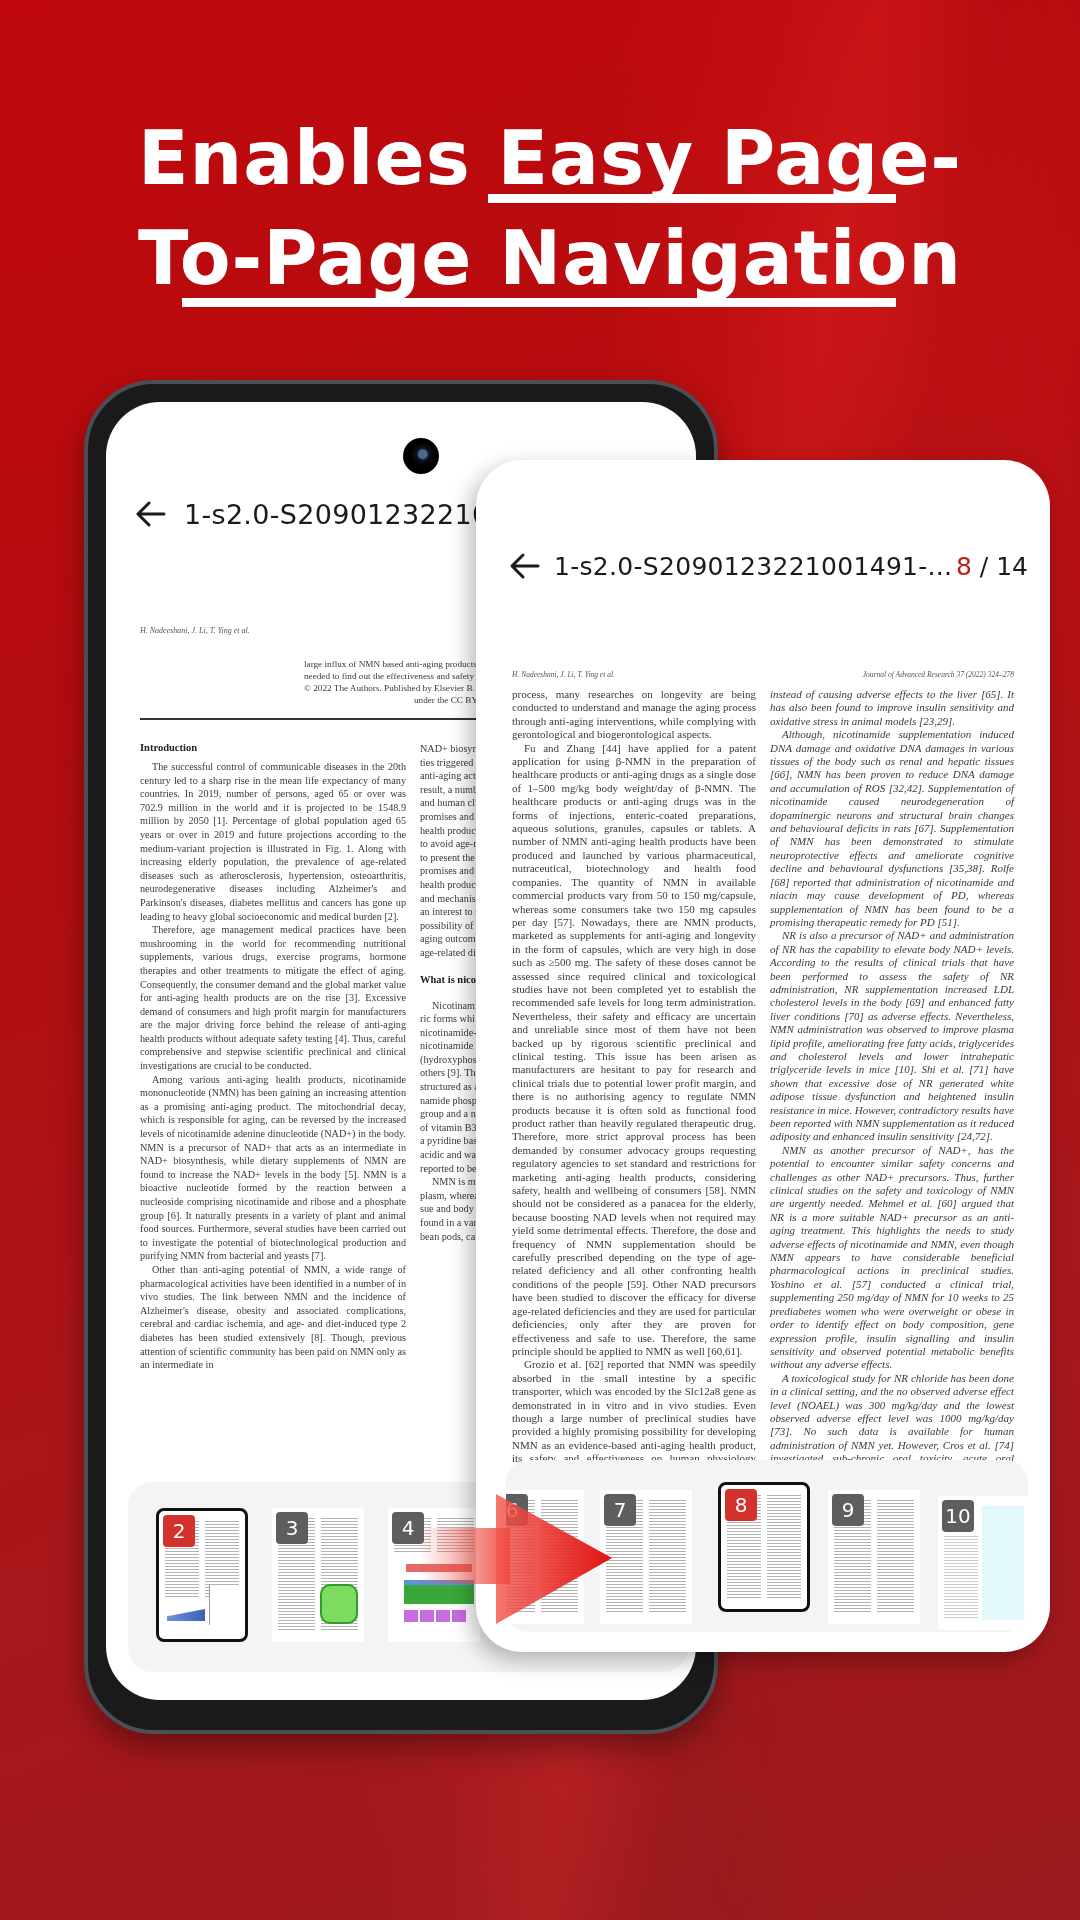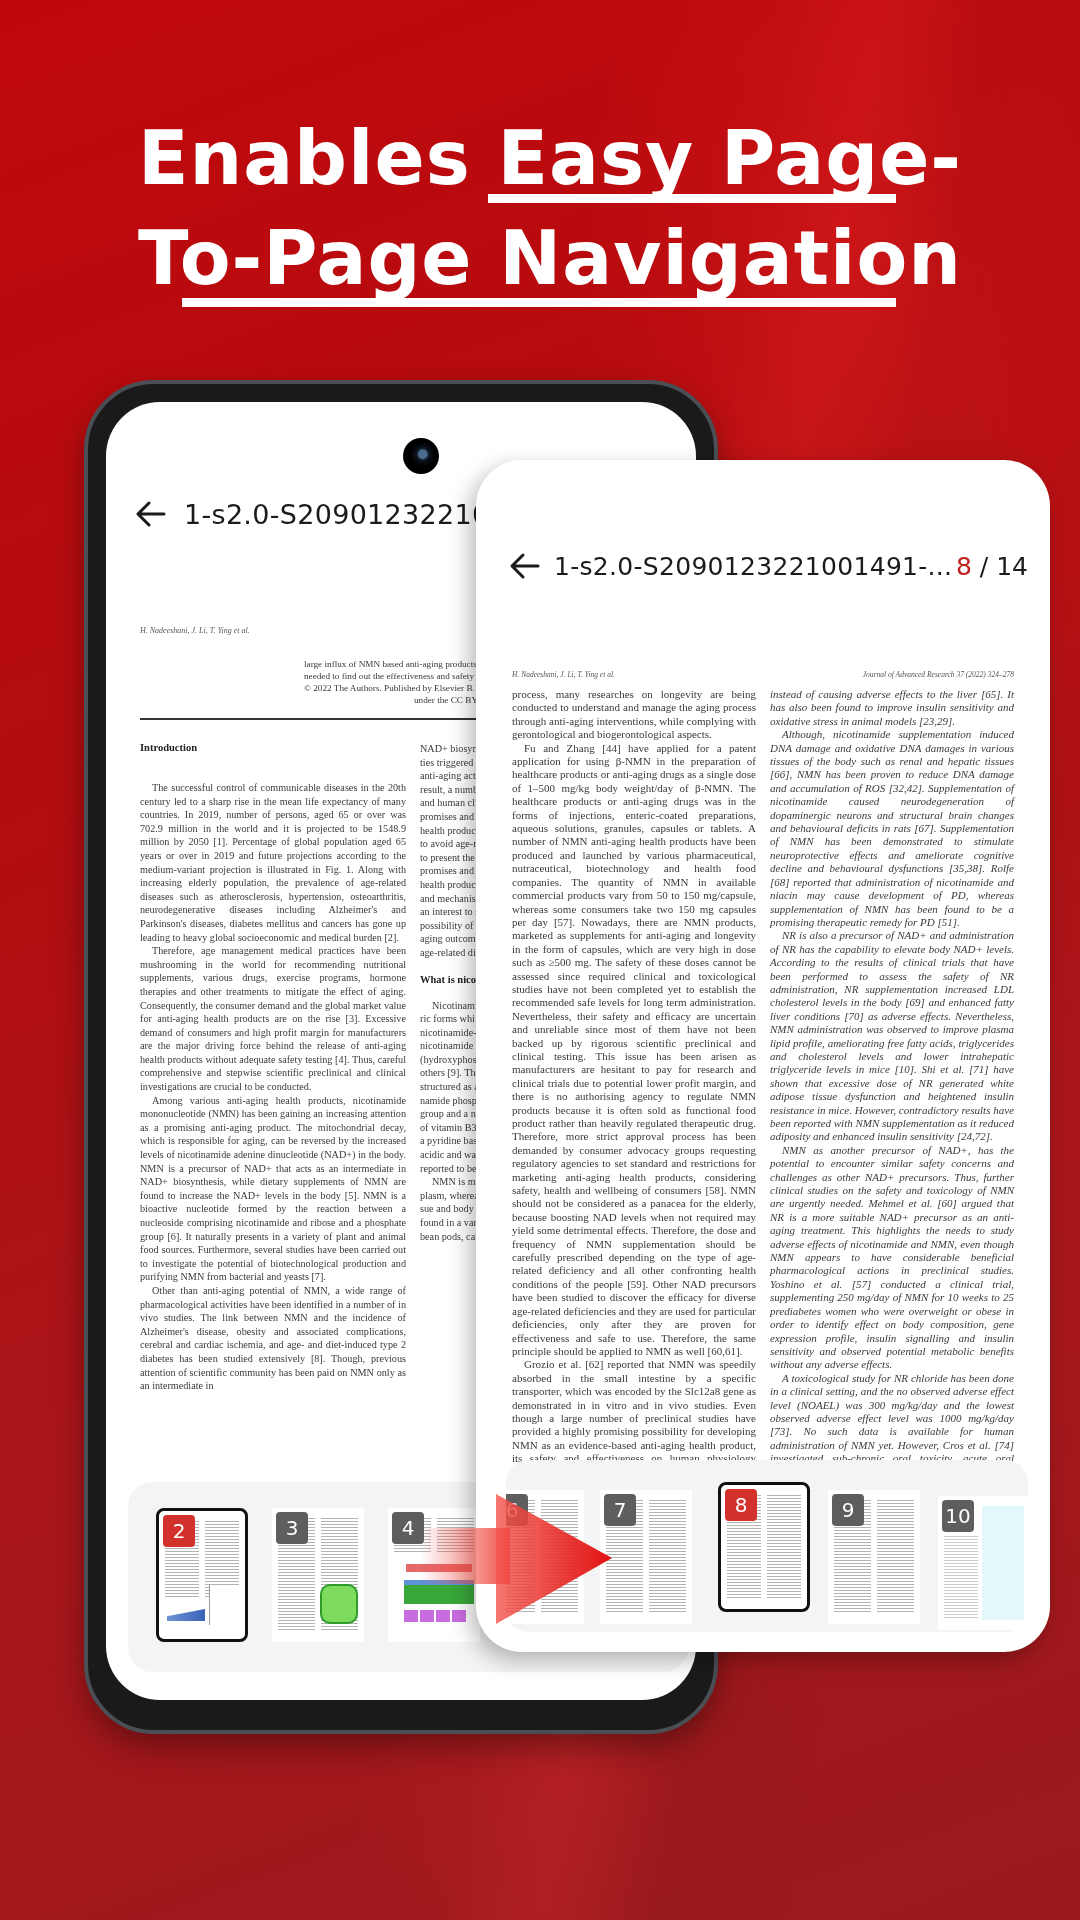--- a/index.html
+++ b/index.html
@@ -169,21 +169,21 @@
       <div class="doc-running back-running">H. Nadeeshani, J. Li, T. Ying et al.</div>
       <div class="doc-text back-abstract">
         <div>large influx of NMN based anti-aging products o</div>
         <div>needed to find out the effectiveness and safety o</div>
         <div>© 2022 The Authors. Published by Elsevier B.V. o</div>
         <div style="padding-left:110px">under the CC BY-NC-ND lice</div>
       </div>
       <div class="back-rule"></div>
 
       <div class="back-col1">
-        <div class="doc-heading" style="margin-bottom:28px">Introduction</div>
+        <div class="doc-heading" style="margin-bottom:7px">Introduction</div>
         <p class="doc-text" style="text-indent:12px">The successful control of communicable diseases in the 20th century led to a sharp rise in the mean life expectancy of many countries. In 2019, number of persons, aged 65 or over was 702.9 million in the world and it is projected to be 1548.9 million by 2050 [1]. Percentage of global population aged 65 years or over in 2019 and future projections according to the medium-variant projection is illustrated in Fig. 1. Along with increasing elderly population, the prevalence of age-related diseases such as atherosclerosis, hypertension, osteoarthritis, neurodegenerative diseases including Alzheimer's and Parkinson's diseases, diabetes mellitus and cancers has gone up leading to heavy global socioeconomic and medical burden [2].</p>
         <p class="doc-text" style="text-indent:12px">Therefore, age management medical practices have been mushrooming in the world for recommending nutritional supplements, various drugs, exercise programs, hormone therapies and other treatments to mitigate the effect of aging. Consequently, the consumer demand and the global market value for anti-aging health products are on the rise [3]. Excessive demand of consumers and high profit margin for manufacturers are the major driving force behind the release of anti-aging health products without adequate safety testing [4]. Thus, careful comprehensive and stepwise scientific preclinical and clinical investigations are crucial to be conducted.</p>
         <p class="doc-text" style="text-indent:12px">Among various anti-aging health products, nicotinamide mononucleotide (NMN) has been gaining an increasing attention as a promising anti-aging product. The mitochondrial decay, which is responsible for aging, can be reversed by the increased levels of nicotinamide adenine dinucleotide (NAD+) in the body. NMN is a precursor of NAD+ that acts as an intermediate in NAD+ biosynthesis, while dietary supplements of NMN are found to increase the NAD+ levels in the body [5]. NMN is a bioactive nucleotide formed by the reaction between a nucleoside comprising nicotinamide and ribose and a phosphate group [6]. It naturally presents in a variety of plant and animal food sources. Furthermore, several studies have been carried out to investigate the potential of biotechnological production and purifying NMN from bacterial and yeasts [7].</p>
         <p class="doc-text" style="text-indent:12px">Other than anti-aging potential of NMN, a wide range of pharmacological activities have been identified in a number of in vivo studies. The link between NMN and the incidence of Alzheimer's disease, obesity and associated complications, cerebral and cardiac ischemia, and age- and diet-induced type 2 diabetes has been studied extensively [8]. Though, previous attention of scientific community has been paid on NMN only as an intermediate in</p>
       </div>
 
       <div class="back-col2">
         <div class="doc-text">NAD+ biosynthe</div>
         <div class="doc-text">ties triggered b</div>
         <div class="doc-text">anti-aging activi</div>

